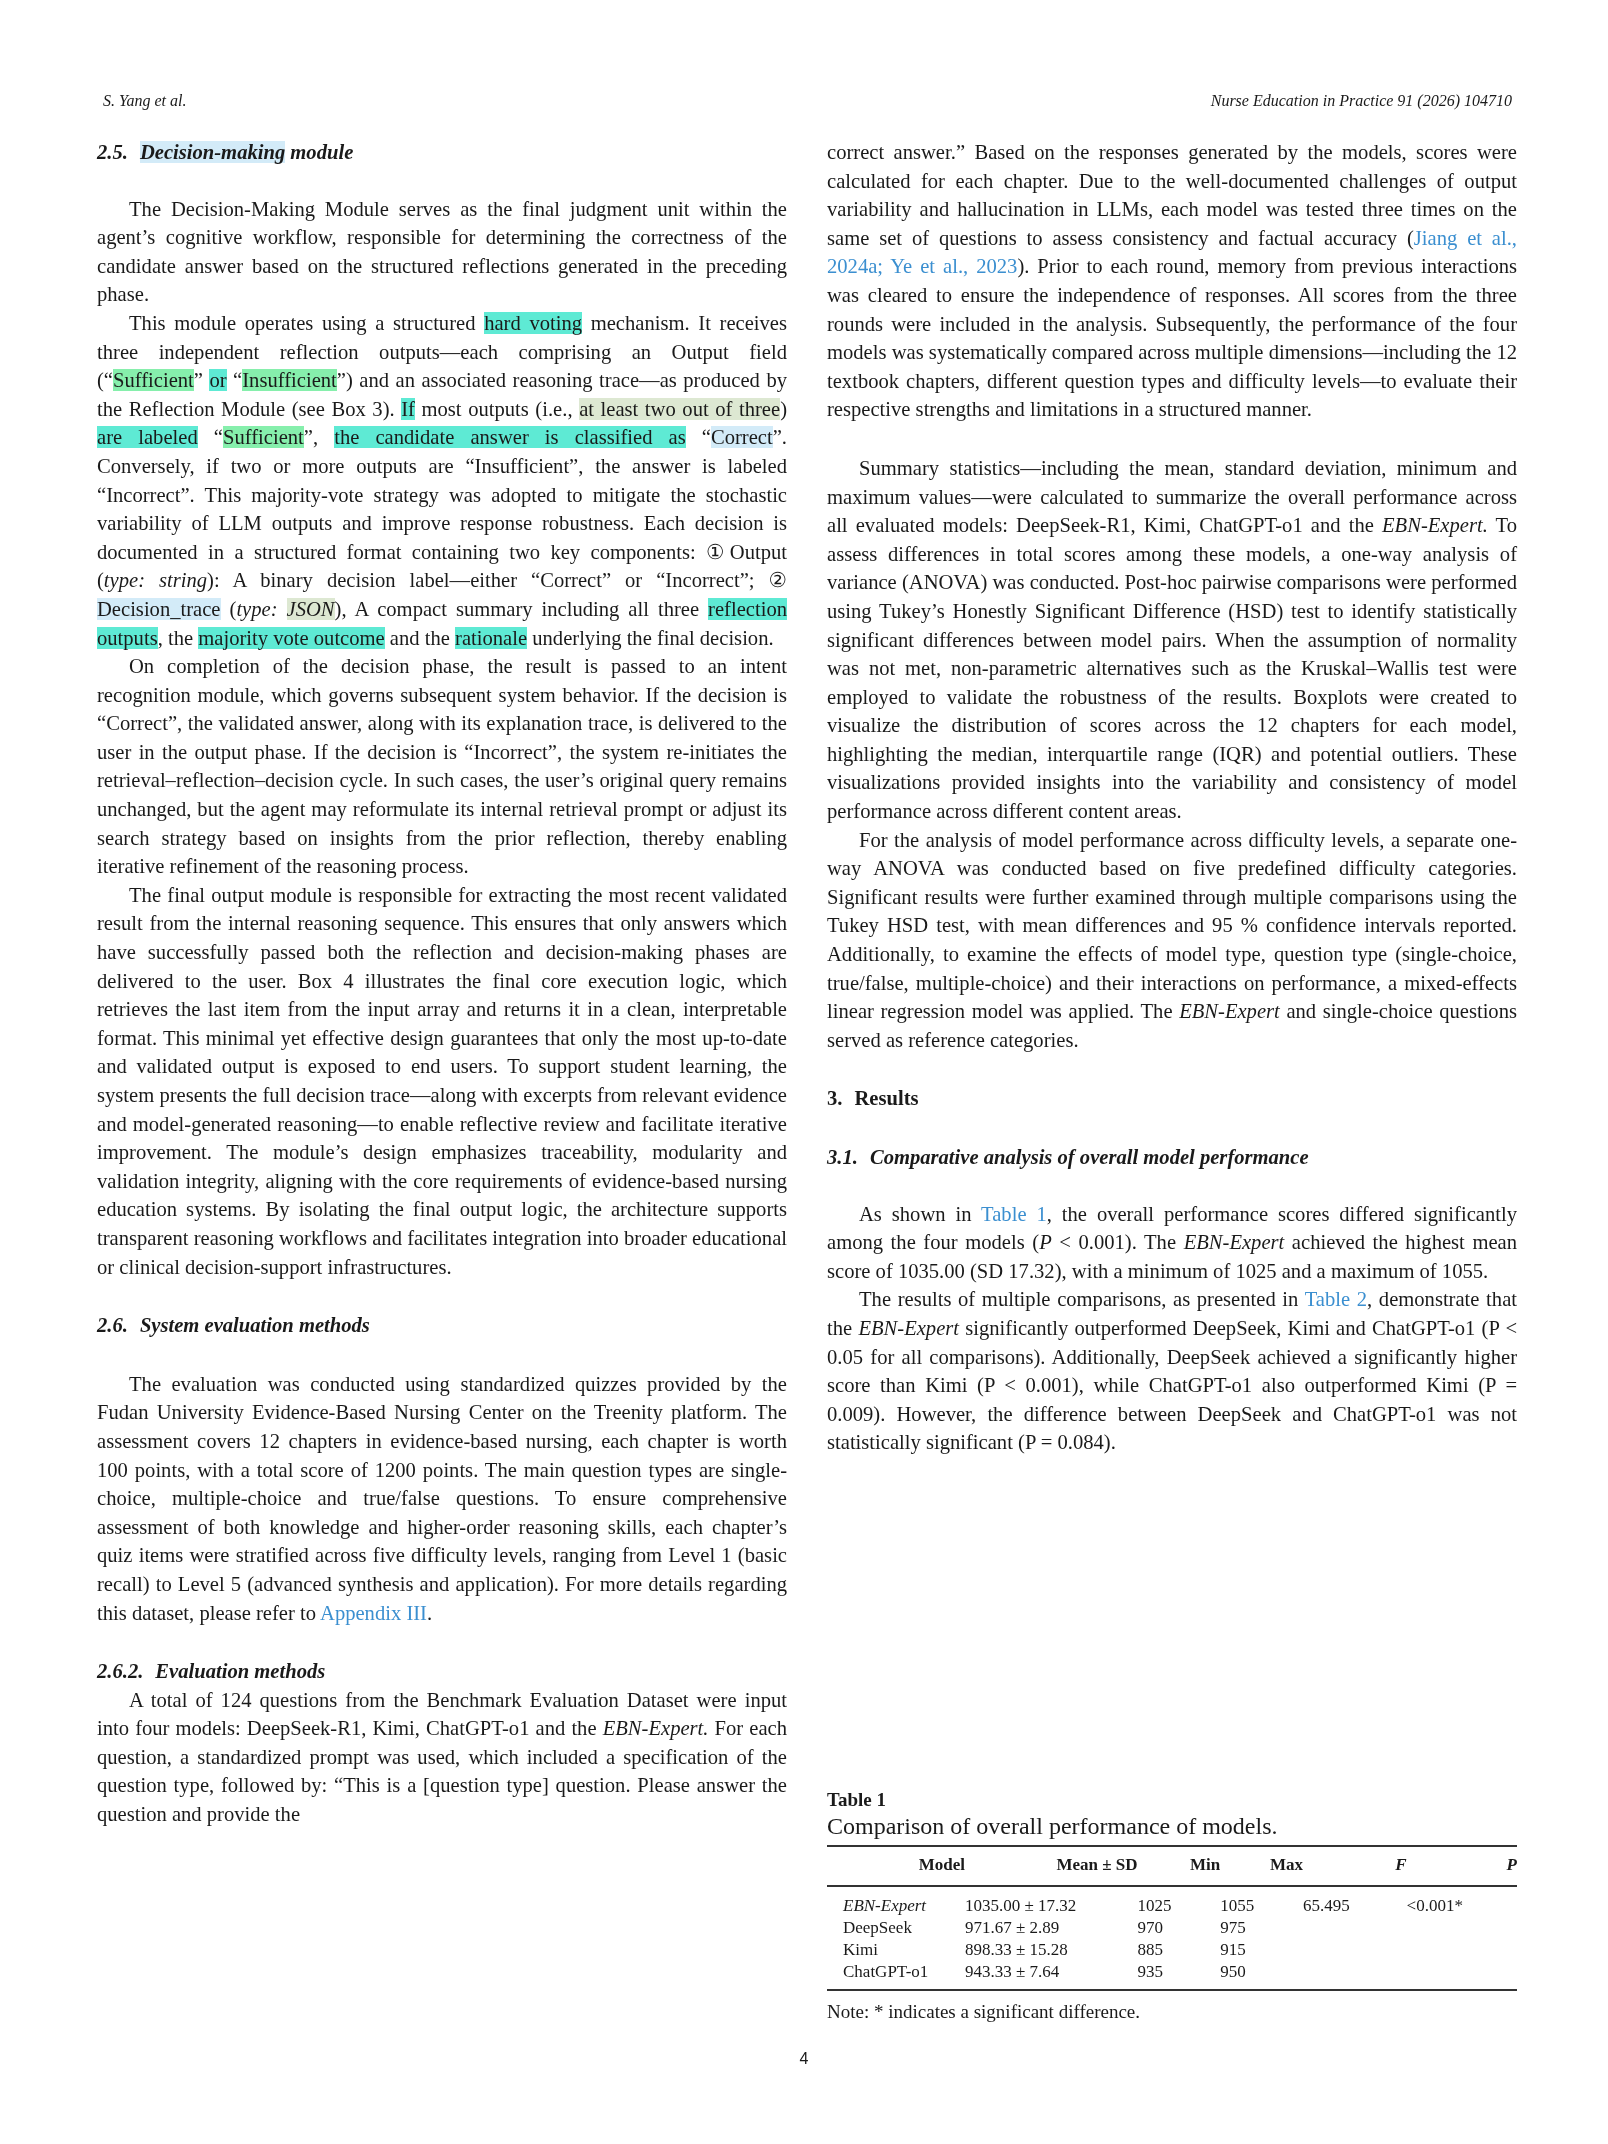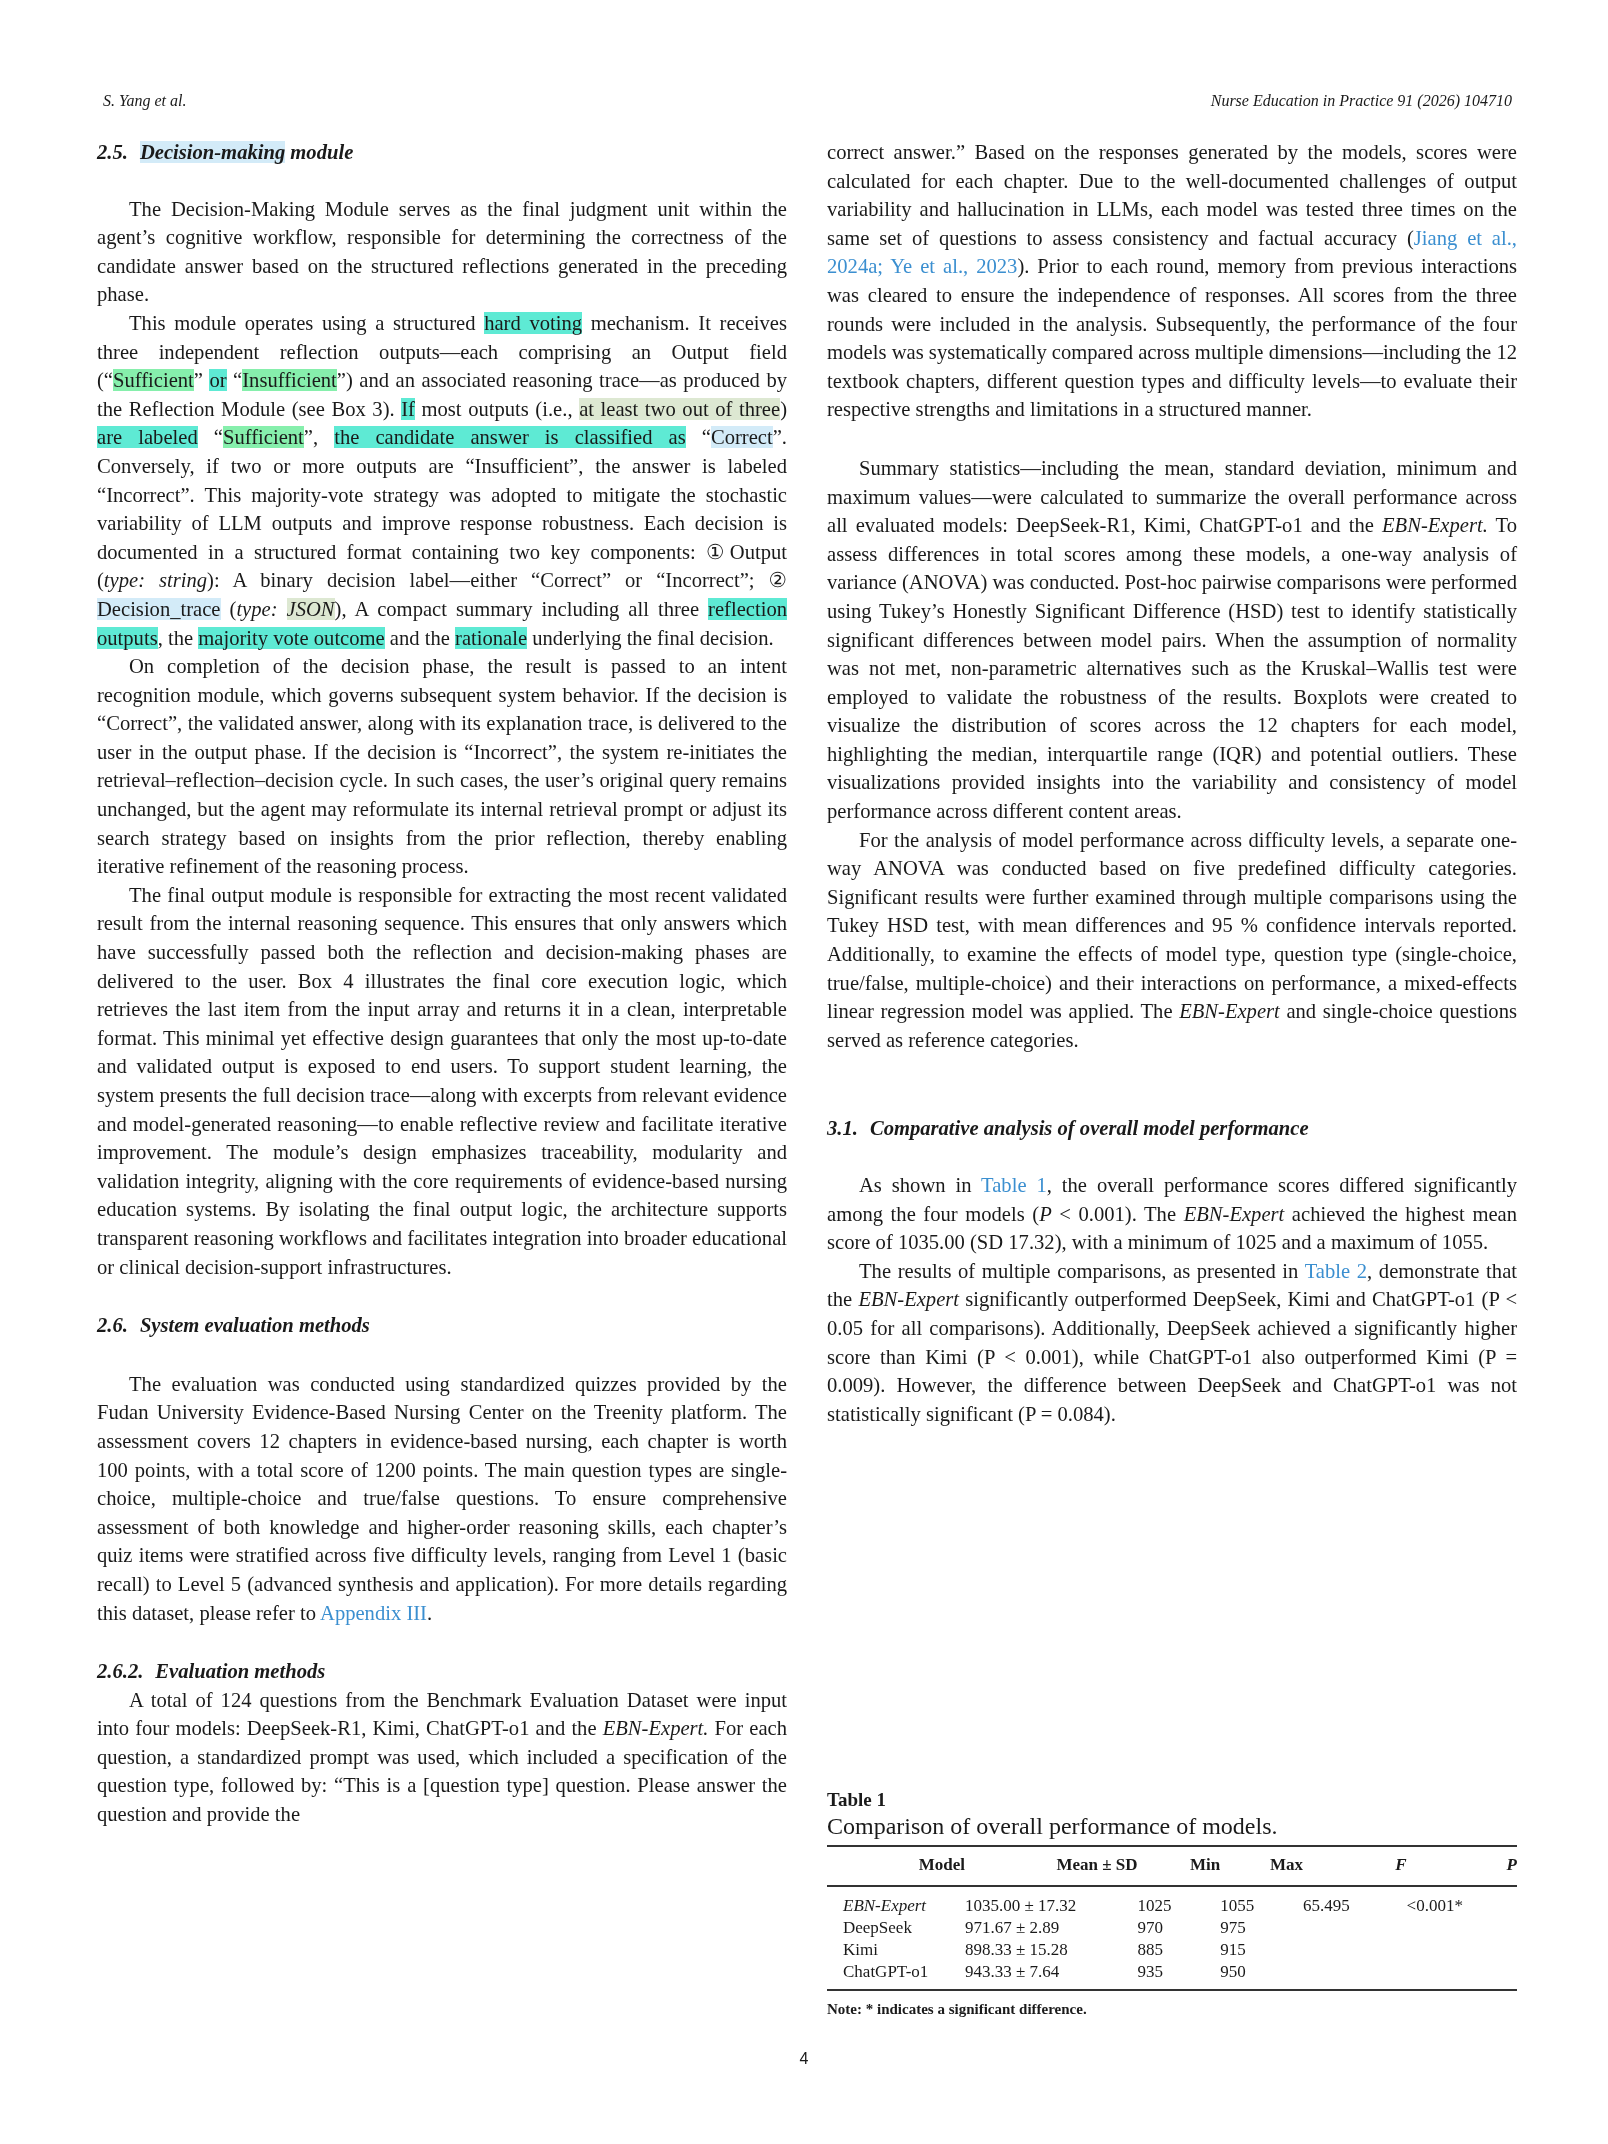--- a/index.html
+++ b/index.html
@@ -28,21 +28,21 @@
   .tbl-label { font-weight: bold; font-size: 19px; line-height: 26px; }
   .tbl-caption { font-size: 24px; line-height: 26px; }
   table { width: 100%; border-collapse: collapse; margin-top: 6px; font-size: 17px; }
   thead tr { border-top: 2px solid #333; border-bottom: 2px solid #333; }
   thead th { text-align: right; font-weight: bold; padding: 8px 0 10px 0; }
   tbody tr:first-child td { padding-top: 8px; }
   tbody tr:last-child td { padding-bottom: 6px; }
   tbody td { padding: 0; line-height: 22px; }
   table.t1 { border-bottom: 2px solid #333; }
   td:first-child, th:first-child { padding-left: 16px; }
-  .tbl-note { font-size: 15px; margin-top: 10px; font-weight: bold; }
+  .tbl-note { font-size: 19px; margin-top: 10px; }
   .page-number { position: absolute; top: 2050px; left: 0; width: 100%; text-align: center; font-size: 16px; font-family: "Liberation Sans", sans-serif; }
 </style>
 </head>
 <body>
 
 <div class="running-head rh-left">S. Yang et al.</div>
 <div class="running-head rh-right">Nurse Education in Practice 91 (2026) 104710</div>
 
 <div class="col col-left">
   <h3 class="sec-head">
@@ -65,20 +65,23 @@
   </h4>
   <p class="ind"><span>A total of 124 questions from the Benchmark Evaluation Dataset were input into four models: DeepSeek-R1, Kimi, ChatGPT-o1 and the </span><span class="it">EBN-Expert.</span><span> For each question, a standardized prompt was used, which included a specification of the question type, followed by: “This is a [question type] question. Please answer the question and provide the</span></p>
 </div>
 
 <div class="col col-right">
   <p><span>correct answer.” Based on the responses generated by the models, scores were calculated for each chapter. Due to the well-documented challenges of output variability and hallucination in LLMs, each model was tested three times on the same set of questions to assess consistency and factual accuracy (</span><span class="link">Jiang et al., 2024a; Ye et al., 2023</span><span>). Prior to each round, memory from previous interactions was cleared to ensure the independence of responses. All scores from the three rounds were included in the analysis. Subsequently, the performance of the four models was systematically compared across multiple dimensions—including the 12 textbook chapters, different question types and difficulty levels—to evaluate their respective strengths and limitations in a structured manner.</span></p>
   <div class="gap-b"></div>
   <p class="ind"><span>Summary statistics—including the mean, standard deviation, minimum and maximum values—were calculated to summarize the overall performance across all evaluated models: DeepSeek-R1, Kimi, ChatGPT-o1 and the </span><span class="it">EBN-Expert.</span><span> To assess differences in total scores among these models, a one-way analysis of variance (ANOVA) was conducted. Post-hoc pairwise comparisons were performed using Tukey’s Honestly Significant Difference (HSD) test to identify statistically significant differences between model pairs. When the assumption of normality was not met, non-parametric alternatives such as the Kruskal–Wallis test were employed to validate the robustness of the results. Boxplots were created to visualize the distribution of scores across the 12 chapters for each model, highlighting the median, interquartile range (IQR) and potential outliers. These visualizations provided insights into the variability and consistency of model performance across different content areas.</span></p>
   <p class="ind"><span>For the analysis of model performance across difficulty levels, a separate one-way ANOVA was conducted based on five predefined difficulty categories. Significant results were further examined through multiple comparisons using the Tukey HSD test, with mean differences and 95 % confidence intervals reported. Additionally, to examine the effects of model type, question type (single-choice, true/false, multiple-choice) and their interactions on performance, a mixed-effects linear regression model was applied. The </span><span class="it">EBN-Expert</span><span> and single-choice questions served as reference categories.</span></p>
   <div class="gap-b"></div>
+  <h3 class="sec-head sec-bold">
+    <span class="num">3.</span><span>Results</span>
+  </h3>
   <div class="gap-b"></div>
   <h4 class="sec-head">
     <span class="num">3.1.</span><span>Comparative analysis of overall model performance</span>
   </h4>
   <div class="gap-a"></div>
   <p class="ind"><span>As shown in </span><span class="link">Table 1</span><span>, the overall performance scores differed significantly among the four models (</span><span class="it">P</span><span> &lt; 0.001). The </span><span class="it">EBN-Expert</span><span> achieved the highest mean score of 1035.00 (SD 17.32), with a minimum of 1025 and a maximum of 1055.</span></p>
   <p class="ind"><span>The results of multiple comparisons, as presented in </span><span class="link">Table 2</span><span>, demonstrate that the </span><span class="it">EBN-Expert</span><span> significantly outperformed DeepSeek, Kimi and ChatGPT-o1 (P &lt; 0.05 for all comparisons). Additionally, DeepSeek achieved a significantly higher score than Kimi (P &lt; 0.001), while ChatGPT-o1 also outperformed Kimi (P = 0.009). However, the difference between DeepSeek and ChatGPT-o1 was not statistically significant (P = 0.084).</span></p>
 </div>
 
 <div class="table-block">

